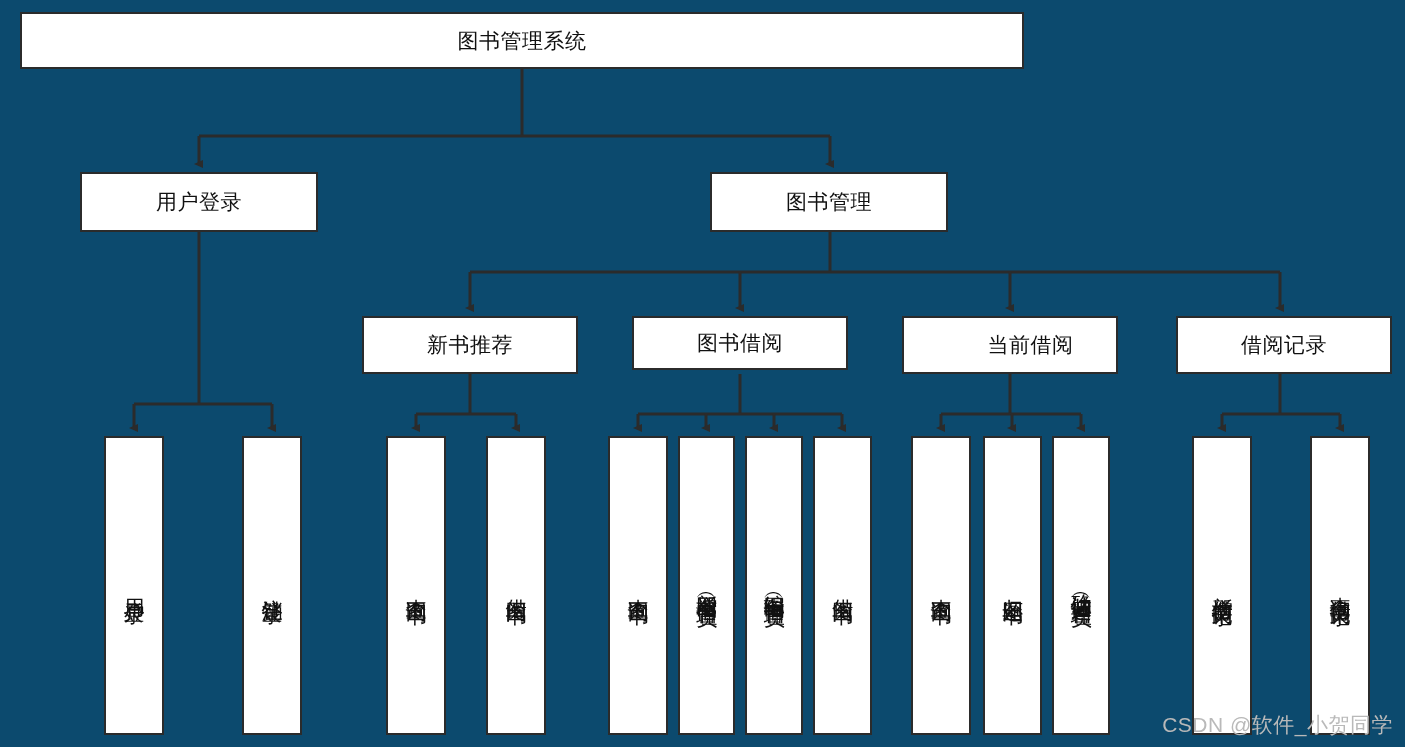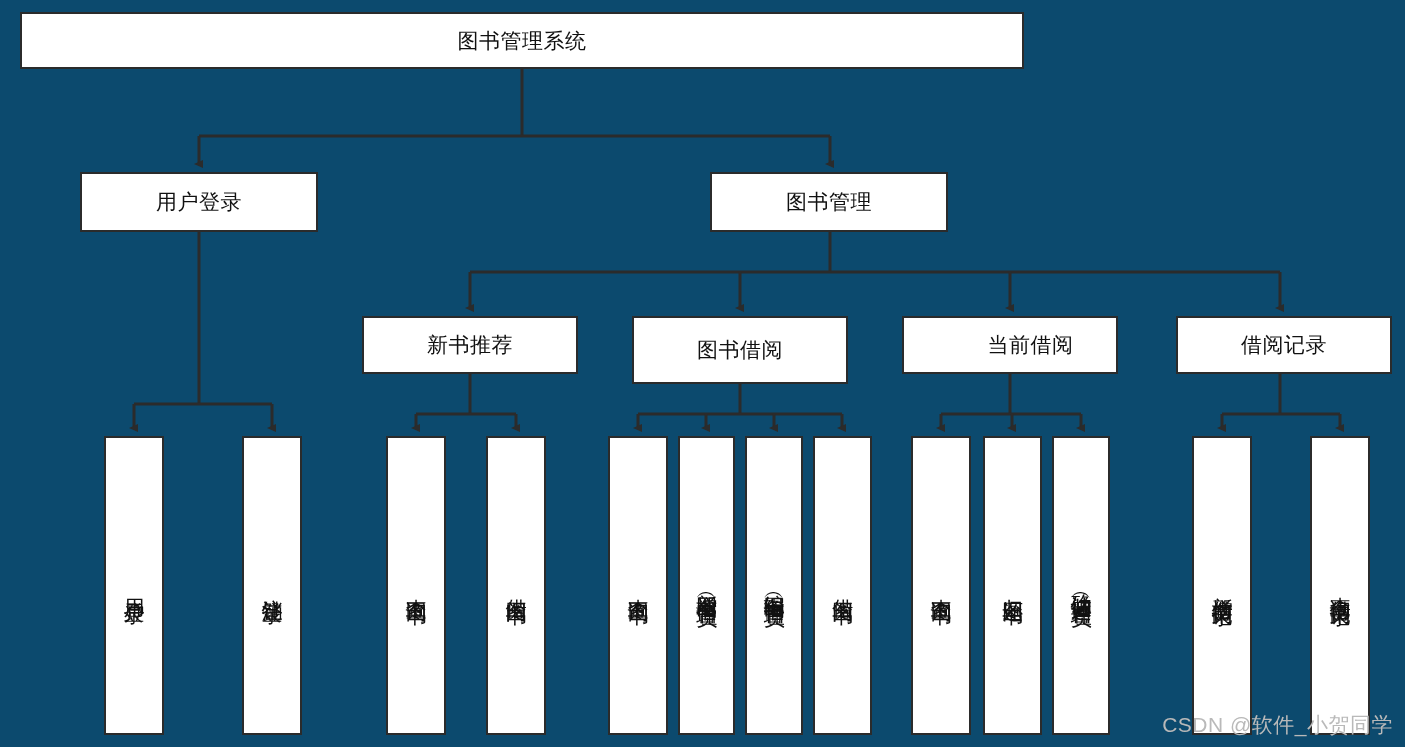--- a/index.html
+++ b/index.html
@@ -134,21 +134,21 @@
   <div class="node horizontal" id="node-user-login" style="left: 80px; top: 172px; width: 238px; height: 60px;">
     <span class="label">用户登录</span>
   </div>
   <div class="node horizontal" id="node-new-book-recommend" style="left: 362px; top: 316px; width: 216px; height: 58px;">
     <span class="label">新书推荐</span>
   </div>
 
   <div class="node horizontal" id="node-book-management" style="left: 710px; top: 172px; width: 238px; height: 60px;">
     <span class="label">图书管理</span>
   </div>
-  <div class="node horizontal" id="node-book-borrow" style="left: 632px; top: 316px; width: 216px; height: 68px;">
+  <div class="node horizontal" id="node-book-borrow" style="left: 632px; top: 316px; width: 216px; height: 54px;">
     <span class="label">图书借阅</span>
   </div>
   <div class="node horizontal" id="node-current-borrow" style="left: 902px; top: 316px; width: 216px; height: 58px; padding-left: 41px;">
     <span class="label">当前借阅</span>
   </div>
   <div class="node horizontal" id="node-borrow-records" style="left: 1176px; top: 316px; width: 216px; height: 58px;">
     <span class="label">借阅记录</span>
   </div>
 
   <div class="node vertical" id="node-leaf-user-login" style="left: 104px; top: 436px; width: 60px; height: 299px;">

